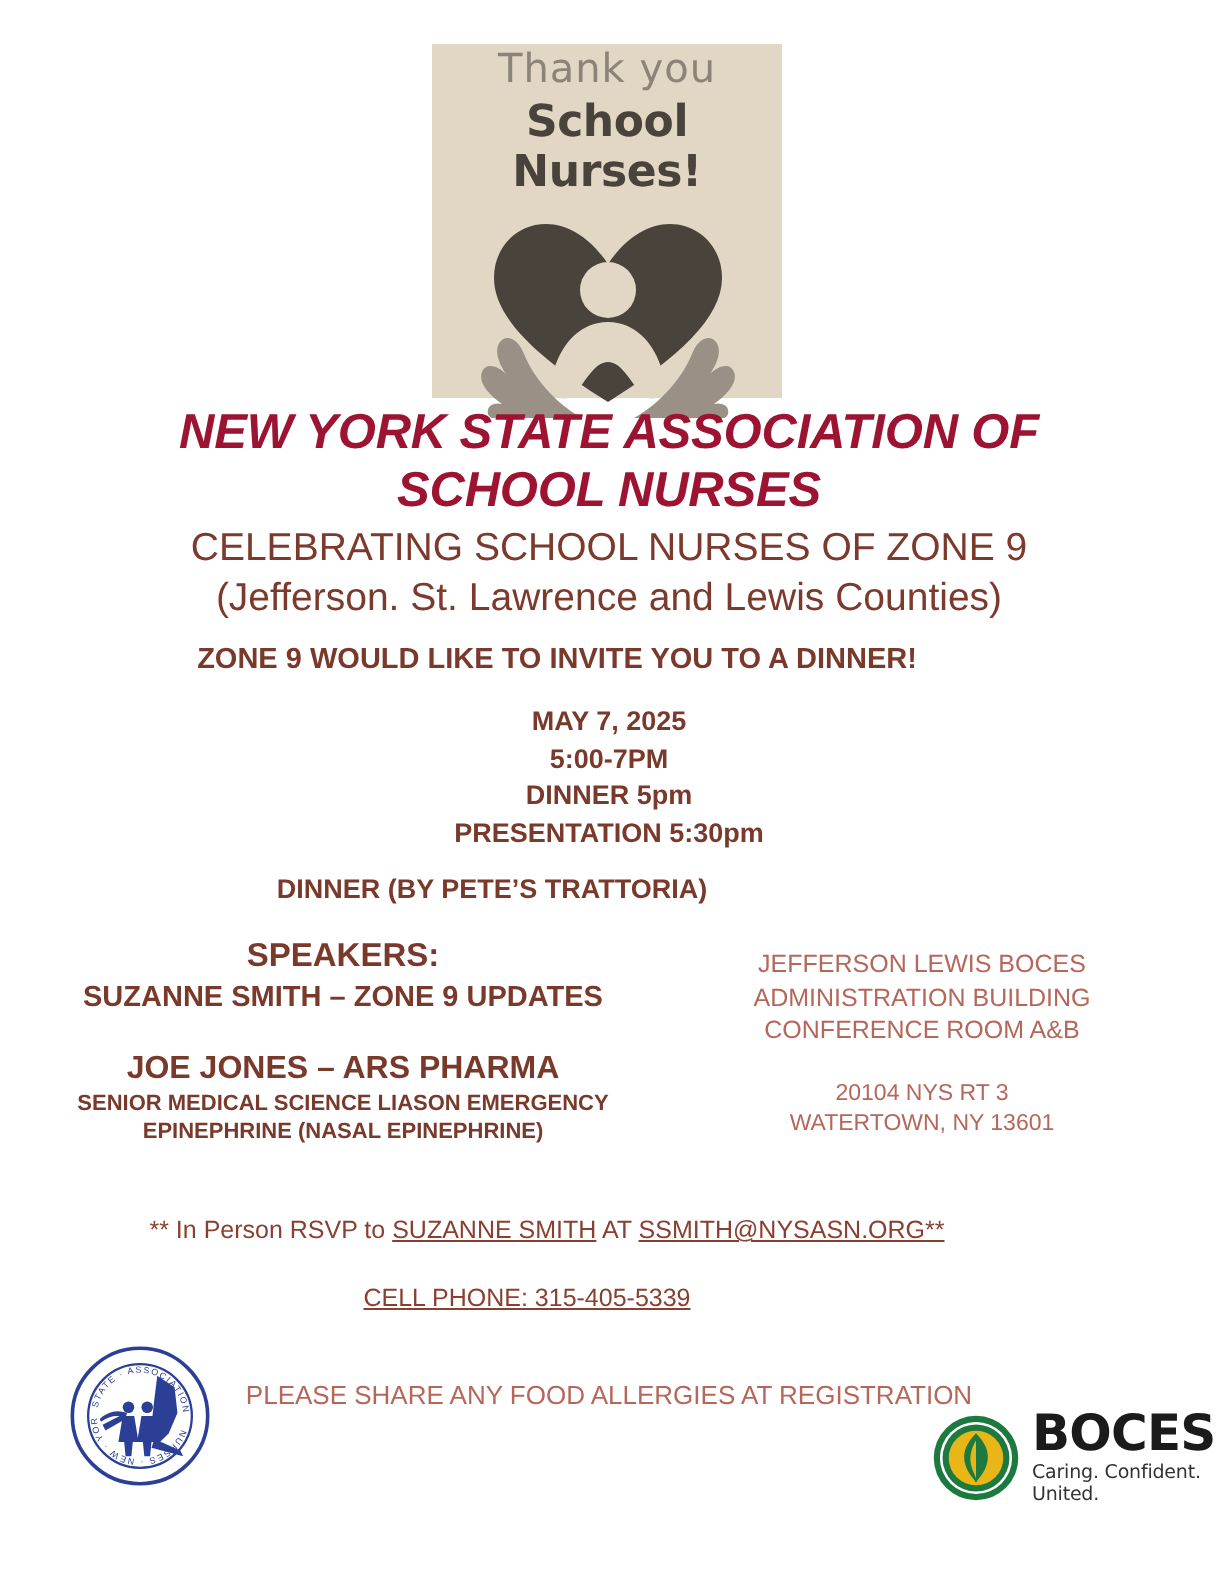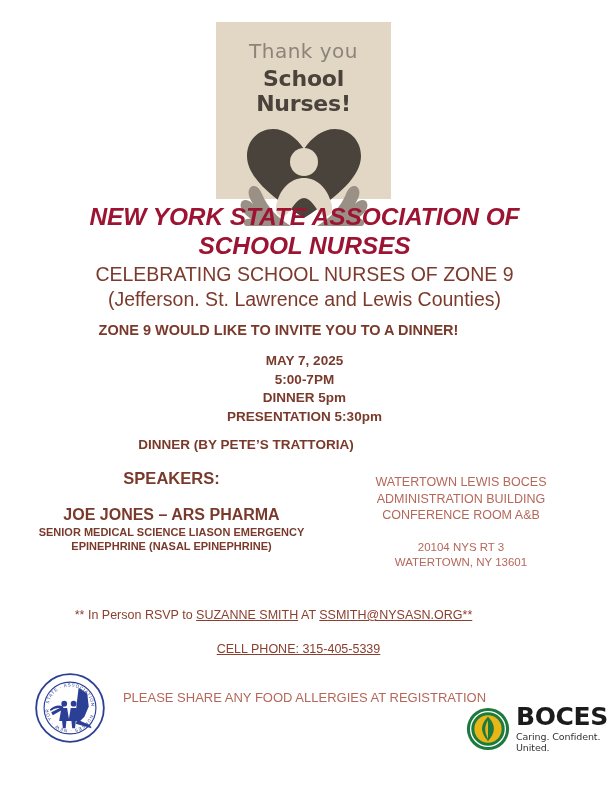--- a/index.html
+++ b/index.html
@@ -25,21 +25,21 @@
   .logo-box {
     position: absolute;
     left: 216px;
     top: 22px;
     width: 175px;
     height: 177px;
     background: #e2d7c5;
     text-align: center;
   }
   .logo-thankyou {
-    margin-top: 17px;
+    margin-top: 0;
     font-size: 20px;
     color: #8d8479;
     letter-spacing: 0.5px;
     font-family: "DejaVu Sans", sans-serif;
   }
   .logo-schoolnurses {
     margin-top: 3px;
     font-size: 22px;
     font-weight: bold;
     color: #4a433c;
@@ -168,21 +168,20 @@
   .rsvp-line .u { text-decoration: underline; }
 
   .cell-line {
     position: absolute;
     left: 0;
     top: 642px;
     width: 527px;
     text-align: center;
     color: #8a4030;
     font-size: 12.5px;
-    padding-left: 35px;
   }
   .cell-line span { text-decoration: underline; }
 
   .allergy-line {
     position: absolute;
     left: 0;
     top: 674px;
     width: 609px;
     text-align: center;
     color: #b5675a;
@@ -260,27 +259,28 @@
     <div>MAY 7, 2025</div>
     <div>5:00-7PM</div>
     <div>DINNER 5pm</div>
     <div>PRESENTATION 5:30pm</div>
   </div>
 
   <div class="dinner-by">DINNER (BY PETE’S TRATTORIA)</div>
 
   <div class="col-left">
     <div class="speakers-head">SPEAKERS:</div>
+    <div class="speaker-one">SUZANNE SMITH – ZONE 9 UPDATES</div>
     <div class="speaker-two">JOE JONES – ARS PHARMA</div>
     <div class="speaker-two-sub">SENIOR MEDICAL SCIENCE LIASON EMERGENCY</div>
     <div class="speaker-two-sub">EPINEPHRINE (NASAL EPINEPHRINE)</div>
   </div>
 
   <div class="col-right">
-    <div>WATERTOWN LEWIS BOCES</div>
+    <div>JEFFERSON LEWIS BOCES</div>
     <div>ADMINISTRATION BUILDING</div>
     <div>CONFERENCE ROOM A&amp;B</div>
     <div class="venue-addr">
       <div>20104 NYS RT 3</div>
       <div>WATERTOWN, NY 13601</div>
     </div>
   </div>
 
   <div class="rsvp-line"><span>** In Person RSVP to </span><span class="u">SUZANNE SMITH</span><span> AT </span><span class="u">SSMITH@NYSASN.ORG**</span></div>
 

